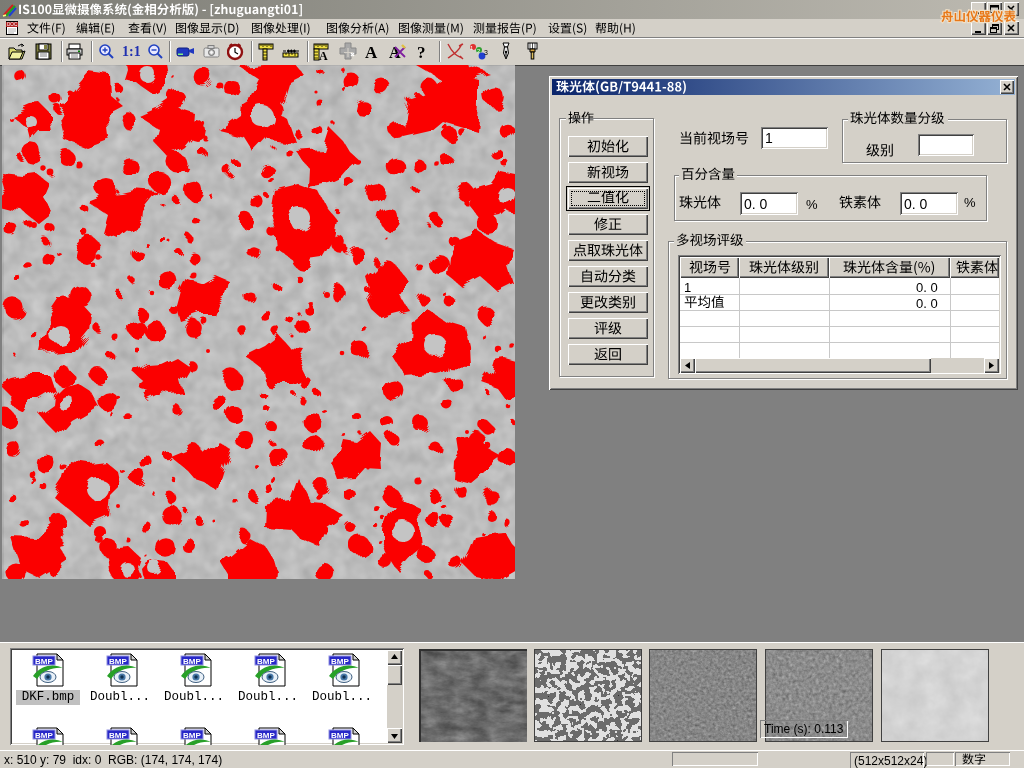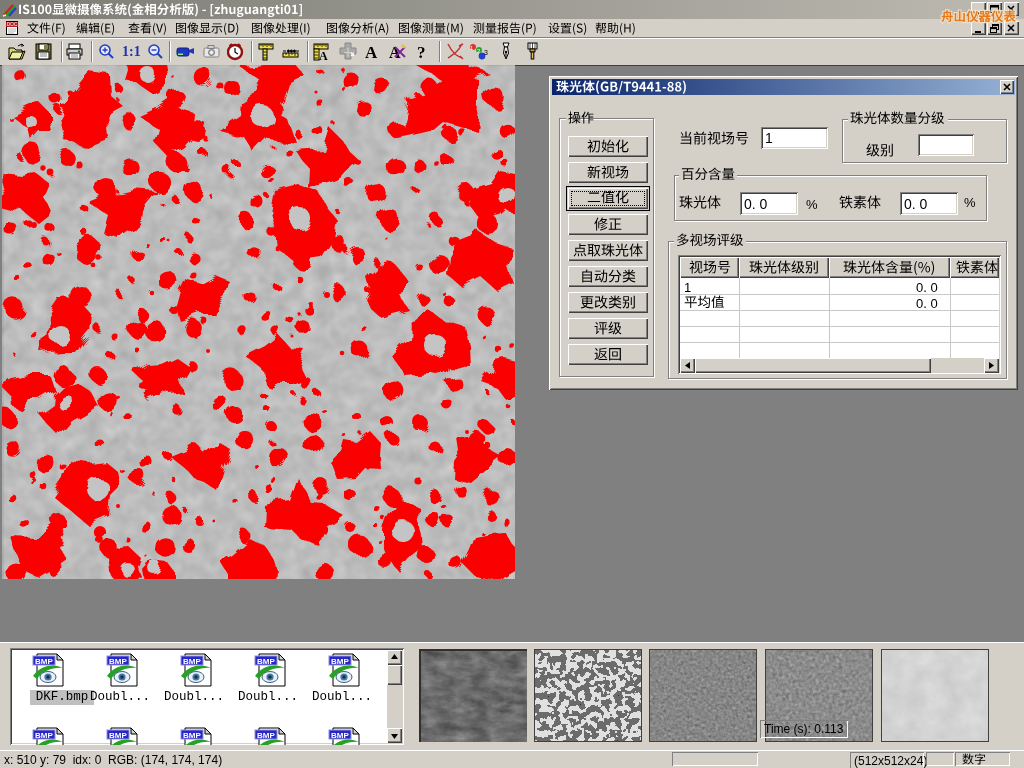--- a/index.html
+++ b/index.html
@@ -627,21 +627,21 @@
 <svg style="position:absolute;left:29px;top:653px" width="38" height="34" viewBox="0 0 38 34">
 <path d="M8 1 h20 l6 6 v26 h-26 z" fill="#fff" stroke="#000" stroke-width="1"></path>
 <path d="M28 1 l6 6 h-6 z" fill="#d0d0d0" stroke="#000" stroke-width="1"></path>
 <rect x="4" y="3" width="22" height="9" fill="#2828c8" stroke="#9090e0"></rect>
 <text x="6" y="10.5" font-size="8" font-weight="bold" fill="#fff" font-family="Liberation Sans">BMP</text>
 <path d="M4 23 C13 11 26 11 34 15 C25 14 14 17 8 26 Z" fill="#28a028"></path>
 <ellipse cx="19" cy="24" rx="8" ry="5.5" fill="#e8f0f8" stroke="#406080"></ellipse>
 <circle cx="19" cy="24" r="3.6" fill="#4878a8"></circle>
     <circle cx="19" cy="24" r="1.7" fill="#103050"></circle>
 </svg>
-<div class="abs" style="left:30px;top:690px;width:64px;height:15px;background:#c0c0c0;font-family:'Liberation Mono',monospace;font-size:12.5px;color:#000;text-align:center;white-space:nowrap">DKF.bmp</div>
+<div class="abs" style="left:16px;top:690px;width:64px;height:15px;background:#c0c0c0;font-family:'Liberation Mono',monospace;font-size:12.5px;color:#000;text-align:center;white-space:nowrap">DKF.bmp</div>
 <svg style="position:absolute;left:29px;top:727px;clip-path:inset(0 0 16px 0)" width="38" height="34" viewBox="0 0 38 34">
 <path d="M8 1 h20 l6 6 v26 h-26 z" fill="#fff" stroke="#000" stroke-width="1"></path>
 <path d="M28 1 l6 6 h-6 z" fill="#d0d0d0" stroke="#000" stroke-width="1"></path>
 <rect x="4" y="3" width="22" height="9" fill="#2828c8" stroke="#9090e0"></rect>
 <text x="6" y="10.5" font-size="8" font-weight="bold" fill="#fff" font-family="Liberation Sans">BMP</text>
 <path d="M4 23 C13 11 26 11 34 15 C25 14 14 17 8 26 Z" fill="#28a028"></path>
 <ellipse cx="19" cy="24" rx="8" ry="5.5" fill="#e8f0f8" stroke="#406080"></ellipse>
 <circle cx="19" cy="24" r="3.6" fill="#4878a8"></circle>
     <circle cx="19" cy="24" r="1.7" fill="#103050"></circle>
 </svg>

